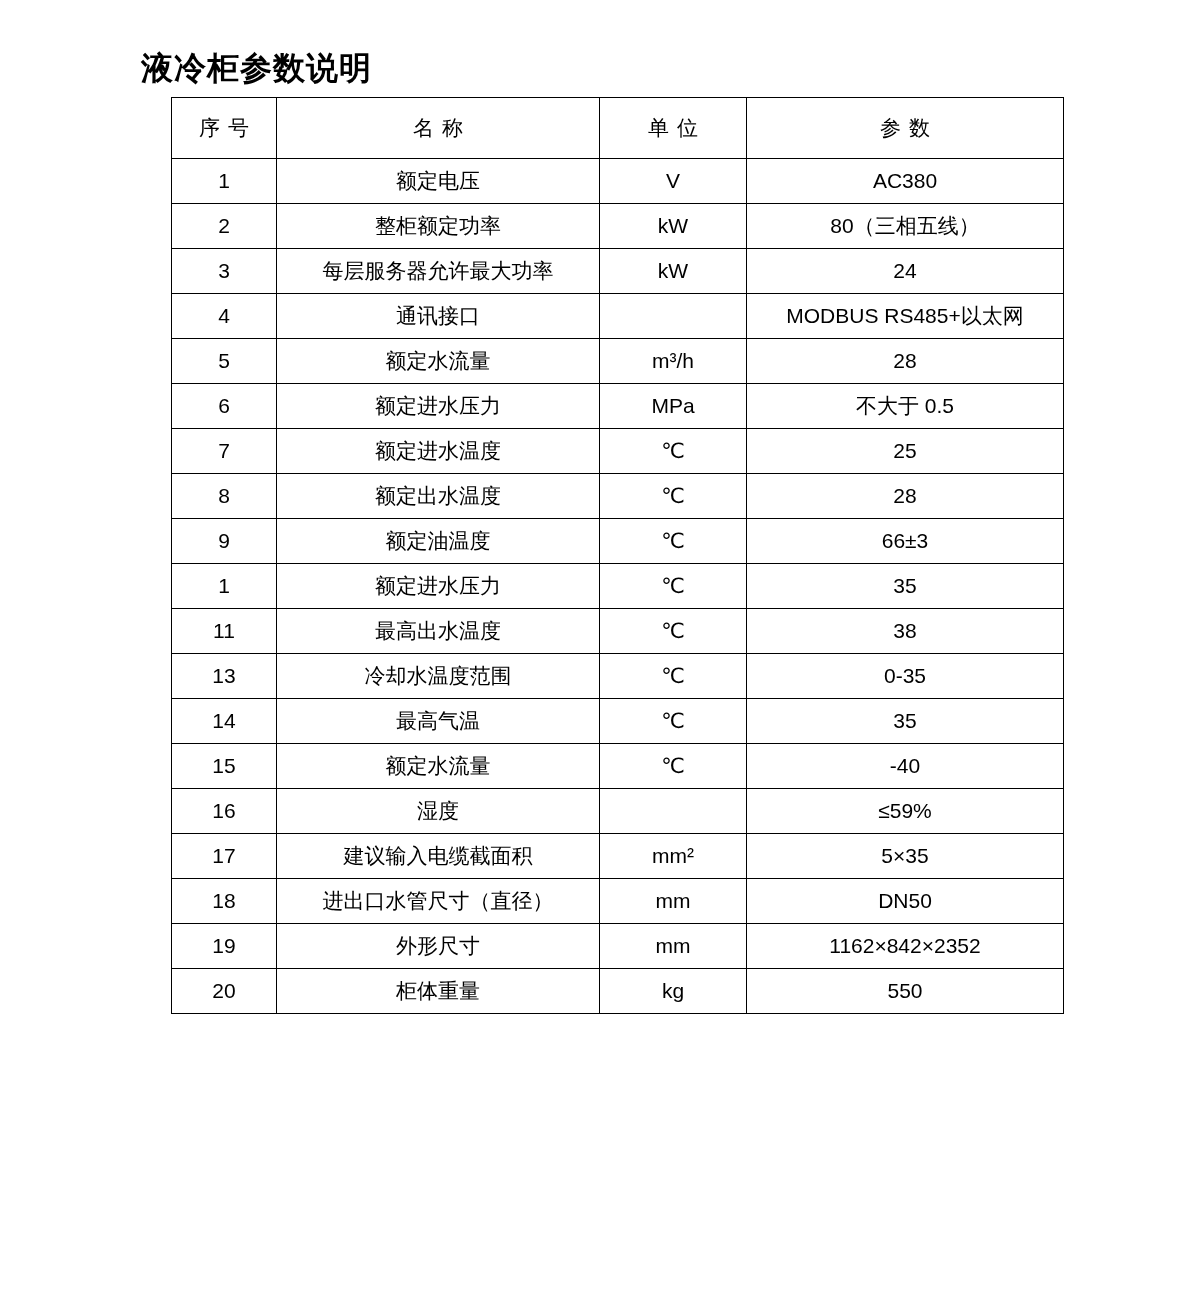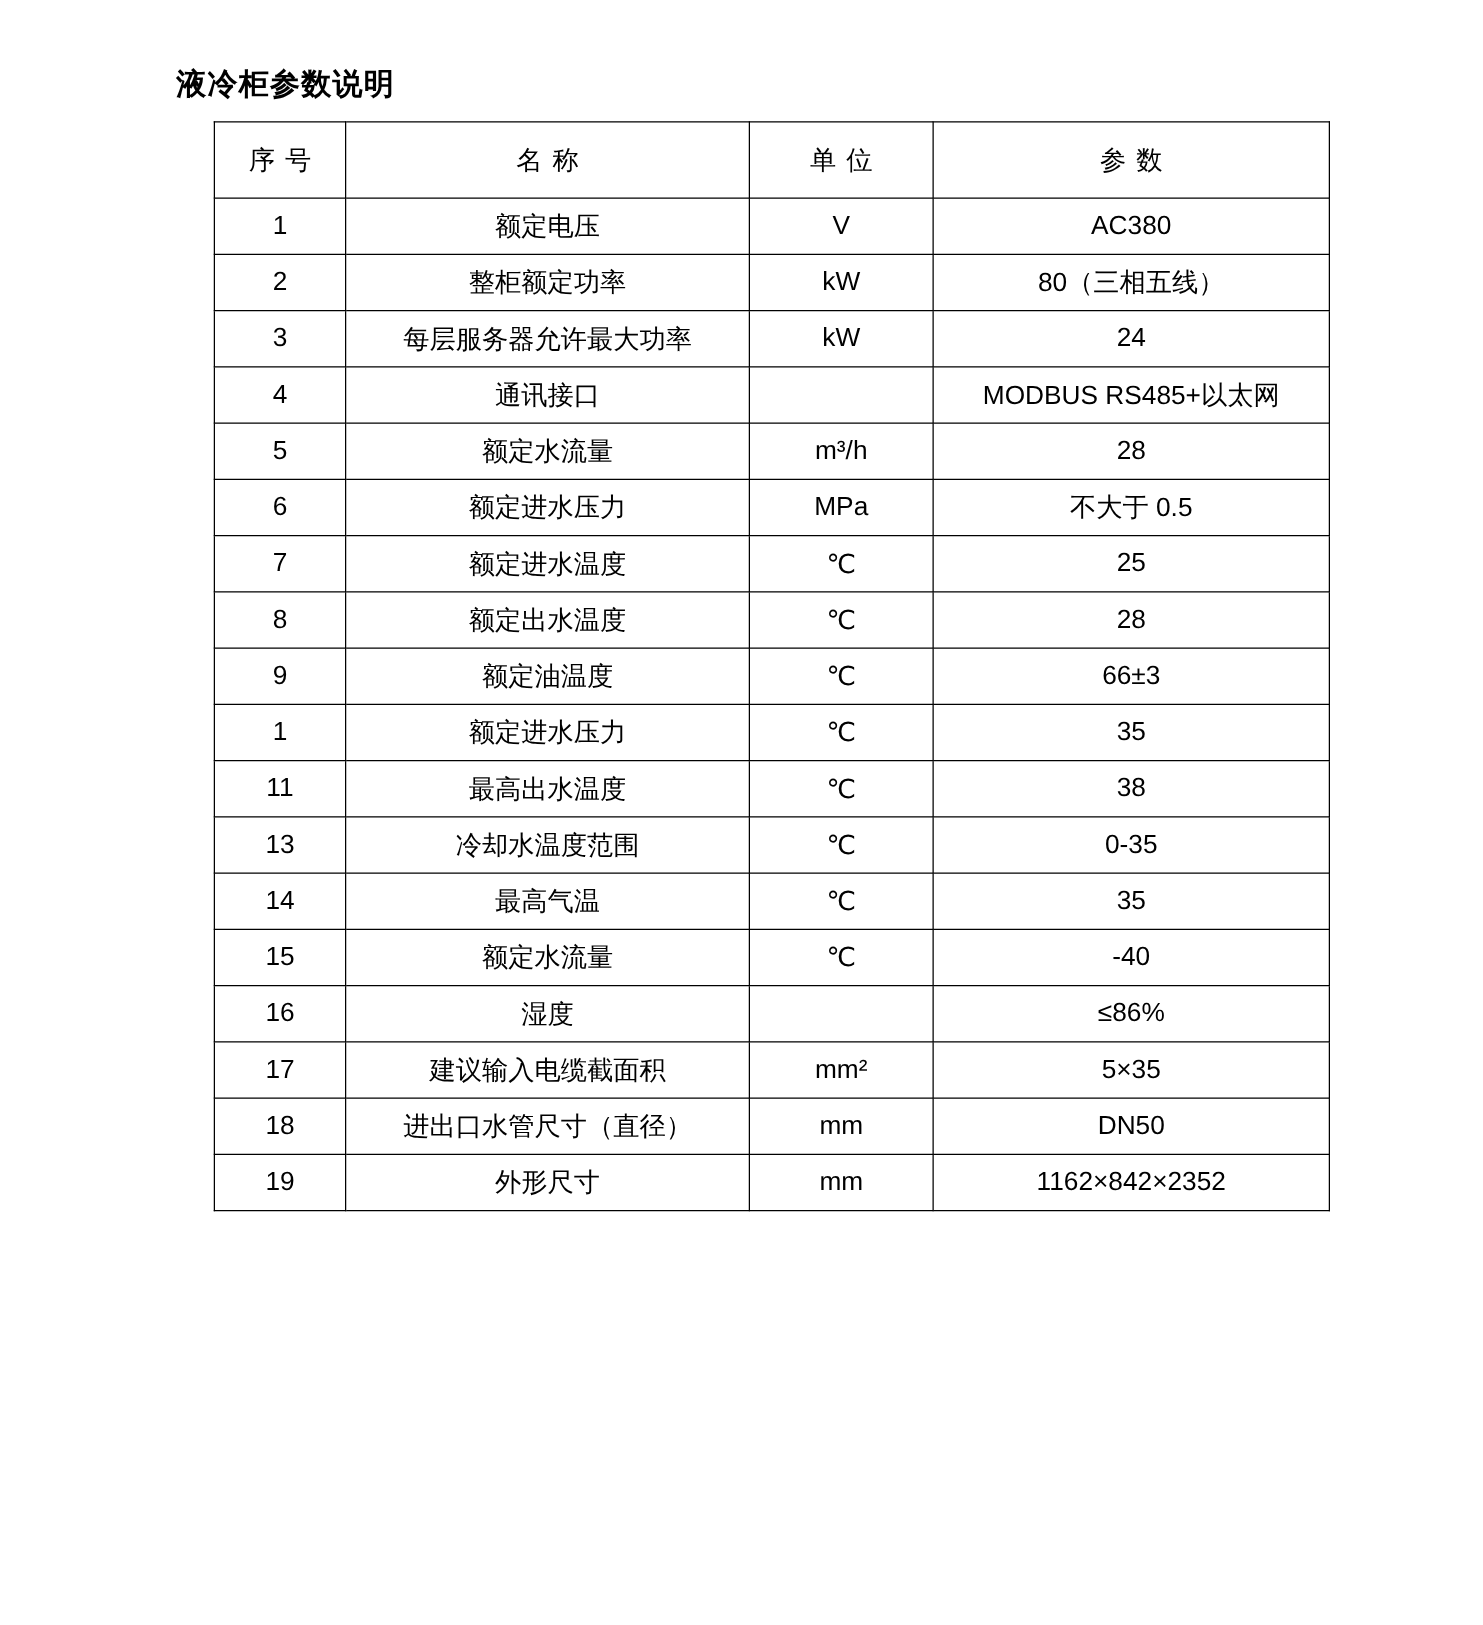--- a/index.html
+++ b/index.html
@@ -18,21 +18,21 @@
     position: absolute;
     left: 0; top: 0;
     width: 1186px;
     height: 1300px;
     background: #ffffff;
   }
   .doc-title {
     position: absolute;
     left: 141px;
     top: 52px;
-    font-size: 24px;
+    font-size: 32px;
     line-height: 32px;
     font-weight: 700;
     letter-spacing: 1px;
     white-space: nowrap;
   }
   table.param-table {
     position: absolute;
     left: 140px;
     top: 97px;
     width: 892px;
@@ -172,36 +172,42 @@
         <tr>
           <td>15</td>
           <td>额定水流量</td>
           <td>℃</td>
           <td>-40</td>
         </tr>
         <tr>
           <td>16</td>
           <td>湿度</td>
           <td></td>
-          <td>≤86%</td>
+          <td>≤59%</td>
         </tr>
         <tr>
           <td>17</td>
           <td>建议输入电缆截面积</td>
           <td>mm²</td>
           <td>5×35</td>
         </tr>
         <tr>
           <td>18</td>
           <td>进出口水管尺寸（直径）</td>
           <td>mm</td>
           <td>DN50</td>
         </tr>
         <tr>
           <td>19</td>
           <td>外形尺寸</td>
           <td>mm</td>
           <td>1162×842×2352</td>
         </tr>
+        <tr>
+          <td>20</td>
+          <td>柜体重量</td>
+          <td>kg</td>
+          <td>550</td>
+        </tr>
       </tbody>
   </table>
 
 </div>
 
 </body></html>

